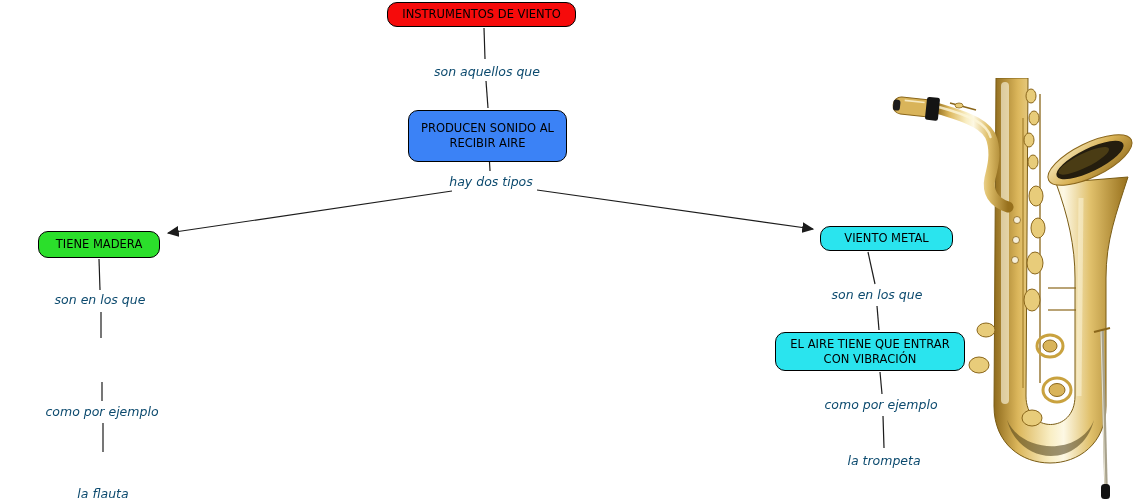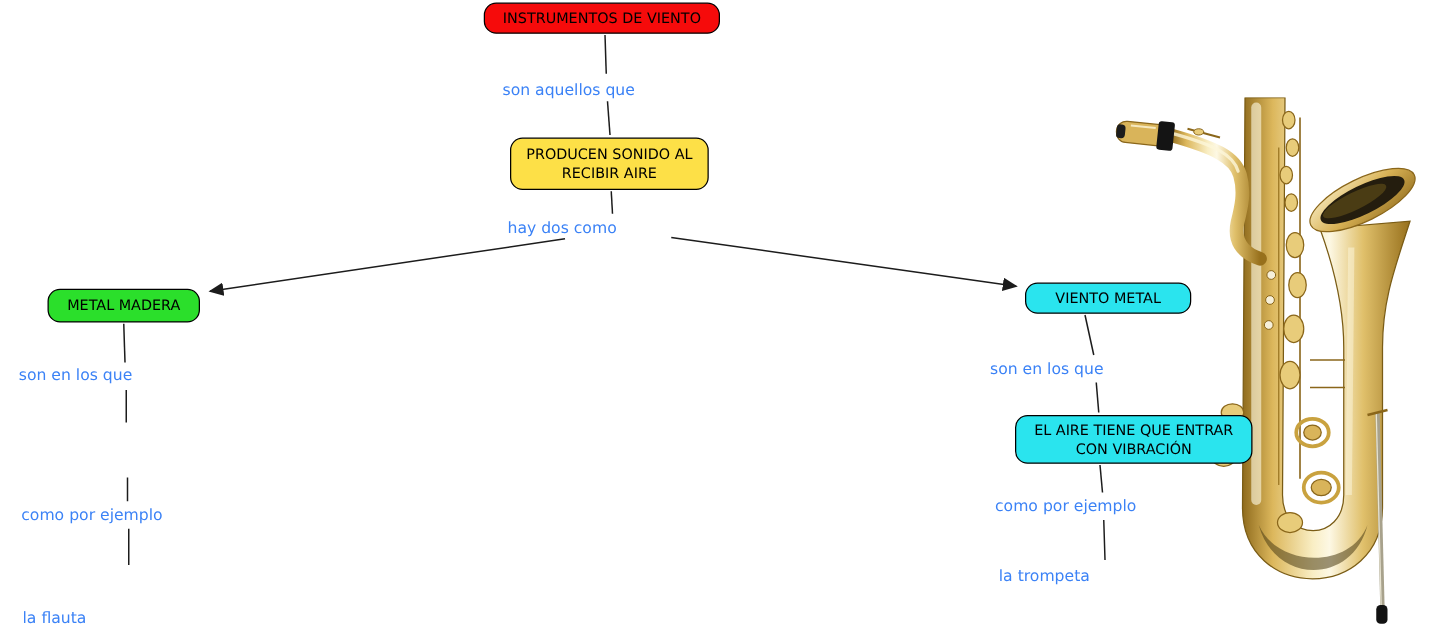--- a/index.html
+++ b/index.html
@@ -21,31 +21,33 @@
     text-align: center;
     border: 1.6px solid #000000;
     border-radius: 10px;
     font-size: 11.5px;
     line-height: 1.28;
     color: #000000;
     white-space: pre-line;
     padding: 10px 4px;
   }
   .node-root   { background: #f60b0b; left: 387px; top: 2px;   width: 189px; height: 25px; }
-  .node-sound  { background: #fde047; left: 408px; top: 110px; width: 159px; height: 42px; }
+  .node-sound  { background: #3b82f6; left: 408px; top: 110px; width: 159px; height: 52px; }
   .node-wood   { background: #2bdf2b; left: 38px;  top: 231px; width: 122px; height: 27px; }
   .node-wooddef{ background: #2bdf2b; left: 2px;   top: 340px; width: 200px; height: 41px; }
   .node-brass  { background: #2ae4ee; left: 820px; top: 226px; width: 133px; height: 25px; }
-  .node-brassdef{background: #2ae4ee; left: 812px; top: 332px; width: 190px; height: 39px; }
+  .node-brassdef{background: #2ae4ee; left: 775px; top: 332px; width: 190px; height: 39px; }
   .link-label {
     position: absolute;
     width: 170px;
+    text-align: center;
     font-size: 12.5px;
-    color: #3b82f6;
+    color: #0c4a6e;
     white-space: nowrap;
+    font-style: italic;
   }
   .lab-son-aquellos { left: 402px; top: 64px;  }
   .lab-hay-dos      { left: 406px; top: 174px; }
   .lab-son-left     { left: 15px;  top: 292px; }
   .lab-ejemplo-left { left: 17px;  top: 404px; }
   .lab-flauta       { left: 18px;  top: 486px; }
   .lab-son-right    { left: 792px; top: 287px; }
   .lab-ejemplo-right{ left: 796px; top: 397px; }
   .lab-trompeta     { left: 799px; top: 453px; }
 </style>
@@ -159,26 +161,26 @@
       <path d="M868,252 L875,284"></path>
       <path d="M877,306 L879,330"></path>
       <path d="M880,372 L882,394"></path>
       <path d="M883,416 L884,448"></path>
     </g>
   </svg>
 
   <div class="node node-root">INSTRUMENTOS DE VIENTO</div>
   <div class="node node-sound">PRODUCEN SONIDO AL
 RECIBIR AIRE</div>
-  <div class="node node-wood">METAL MADERA</div>
+  <div class="node node-wood">TIENE MADERA</div>
   <div class="node node-brass">VIENTO METAL</div>
   <div class="node node-brassdef">EL AIRE TIENE QUE ENTRAR
 CON VIBRACIÓN</div>
 
   <div class="link-label lab-son-aquellos">son aquellos que</div>
-  <div class="link-label lab-hay-dos">hay dos como</div>
+  <div class="link-label lab-hay-dos">hay dos tipos</div>
   <div class="link-label lab-son-left">son en los que</div>
   <div class="link-label lab-ejemplo-left">como por ejemplo</div>
   <div class="link-label lab-flauta">la flauta</div>
   <div class="link-label lab-son-right">son en los que</div>
   <div class="link-label lab-ejemplo-right">como por ejemplo</div>
   <div class="link-label lab-trompeta">la trompeta</div>
 </div>
 
 </body></html>

